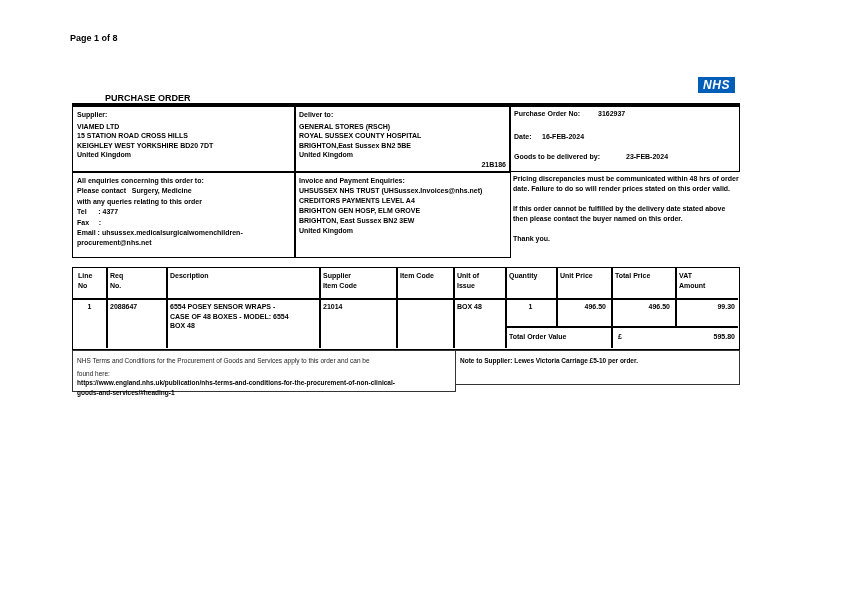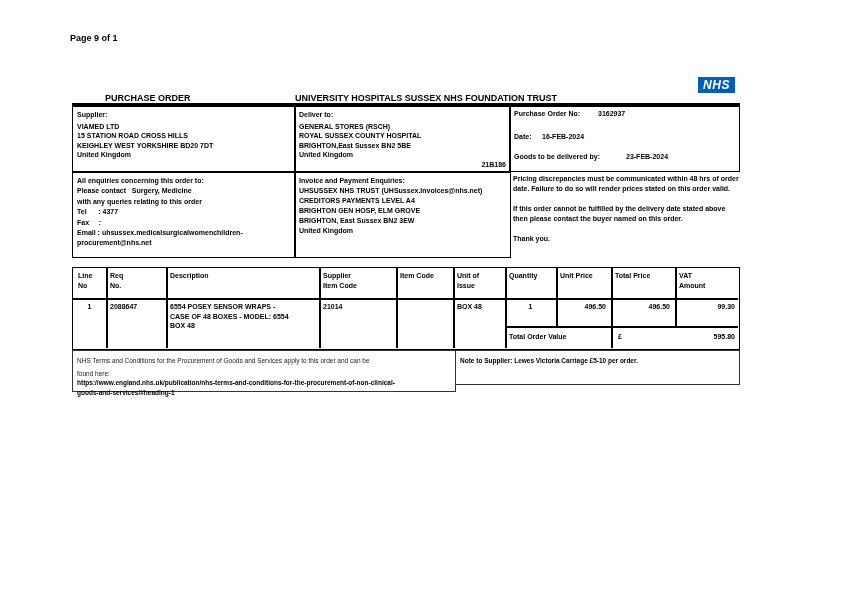--- a/index.html
+++ b/index.html
@@ -39,28 +39,27 @@
   .terms-reg{font-size:6.5px;font-weight:normal;white-space:pre-wrap;color:#222;}
   .terms-url{font-size:6.5px;font-weight:bold;white-space:pre-wrap;}
   .note-box{left:455px;top:350px;width:285px;height:35px;border:1px solid #333;box-sizing:border-box;
             padding:2px 4px;line-height:9.5px;}
 </style>
 </head>
 <body>
 
 <div class="page">
 
-  <div class="abs pagelabel">Page 9 of 1</div>
+  <div class="abs pagelabel">Page 1 of 8</div>
 
   <div class="abs nhs-logo" style="background-color: rgb(0, 94, 184);">
     <span>NHS</span>
   </div>
 
   <div class="abs title-left">PURCHASE ORDER</div>
-  <div class="abs title-right">UNIVERSITY HOSPITALS SUSSEX NHS FOUNDATION TRUST</div>
   <div class="abs header-rule"></div>
 
   <div class="abs box supplier-box">
     <div class="t">Supplier:</div>
     <div class="t gap">VIAMED LTD</div>
     <div class="t">15 STATION ROAD CROSS HILLS</div>
     <div class="t">KEIGHLEY WEST YORKSHIRE BD20 7DT</div>
     <div class="t">United Kingdom</div>
   </div>
 

